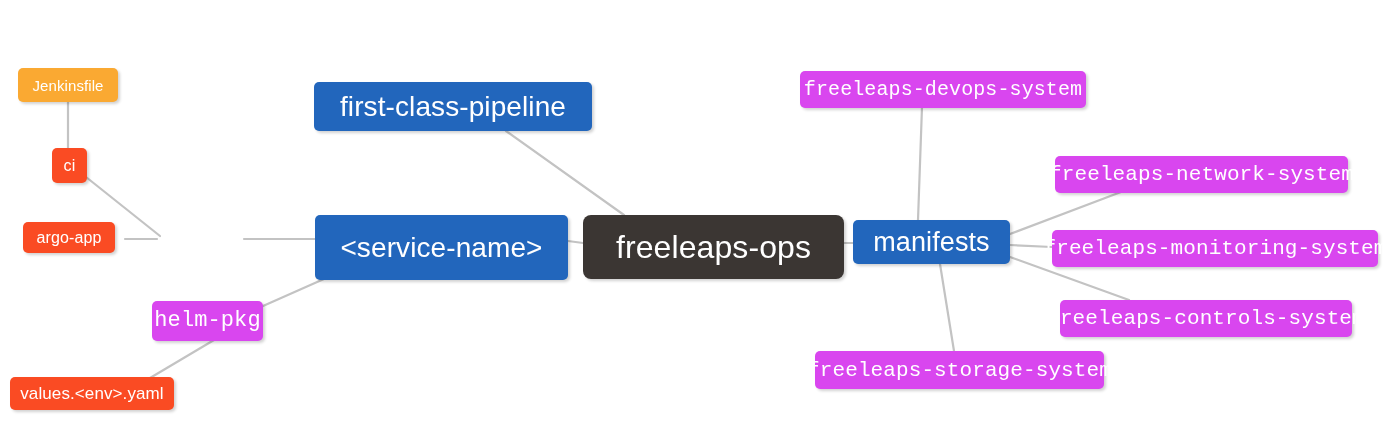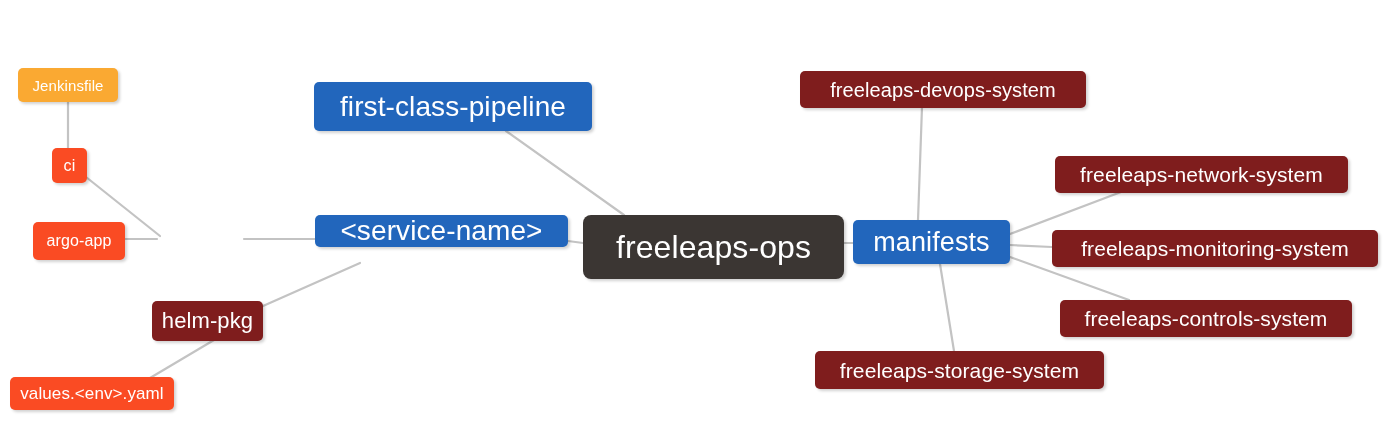--- a/index.html
+++ b/index.html
@@ -37,21 +37,21 @@
     color: #ffffff;
     white-space: nowrap;
     line-height: 1;
     box-shadow: 2px 2px 3px rgba(0,0,0,0.18);
     padding: 0 10px;
     letter-spacing: 0.1px;
     user-select: none;
   }
   .n-root      { background: #3b3633; }
   .n-blue      { background: #2266bc; }
-  .n-green     { background: #7f1d1d; }
+  .n-green     { background: #d946ef; font-family: Liberation Mono, monospace; }
   .n-orange    { background: #faa932; }
   .n-red       { background: #fa4b23; }
 </style>
 </head>
 <body>
 
 <div id="mindmap">
 
   <svg id="edge-layer" viewBox="0 0 1390 421" xmlns="http://www.w3.org/2000/svg">
     <g fill="none" stroke="#c3c3c3" stroke-width="2.2" stroke-linecap="round">
@@ -87,38 +87,38 @@
   </svg>
 
   <div class="node n-orange" style="left:18px; top:24px; width:100px; height:34px; font-size:15px;">
     <span>Jenkinsfile</span>
   </div>
 
   <div class="node n-red" style="left:52px; top:104px; width:35px; height:35px; font-size:16px;">
     <span>ci</span>
   </div>
 
-  <div class="node n-red" style="left:33px; top:178px; width:92px; height:38px; font-size:16px;">
+  <div class="node n-red" style="left:23px; top:178px; width:92px; height:31px; font-size:16px;">
     <span>argo-app</span>
   </div>
 
 
   <div class="node n-green" style="left:152px; top:257px; width:111px; height:40px; font-size:22px;">
     <span>helm-pkg</span>
   </div>
 
   <div class="node n-red" style="left:10px; top:333px; width:164px; height:33px; font-size:17px;">
     <span>values.&lt;env&gt;.yaml</span>
   </div>
 
   <div class="node n-blue" style="left:314px; top:38px; width:278px; height:49px; font-size:28px;">
     <span>first-class-pipeline</span>
   </div>
 
-  <div class="node n-blue" style="left:315px; top:171px; width:253px; height:32px; font-size:28px;">
+  <div class="node n-blue" style="left:315px; top:171px; width:253px; height:65px; font-size:28px;">
     <span>&lt;service-name&gt;</span>
   </div>
 
   <div class="node n-root" style="left:583px; top:171px; width:261px; height:64px; font-size:32px; border-radius:8px;">
     <span>freeleaps-ops</span>
   </div>
 
   <div class="node n-blue" style="left:853px; top:176px; width:157px; height:44px; font-size:27px;">
     <span>manifests</span>
   </div>

